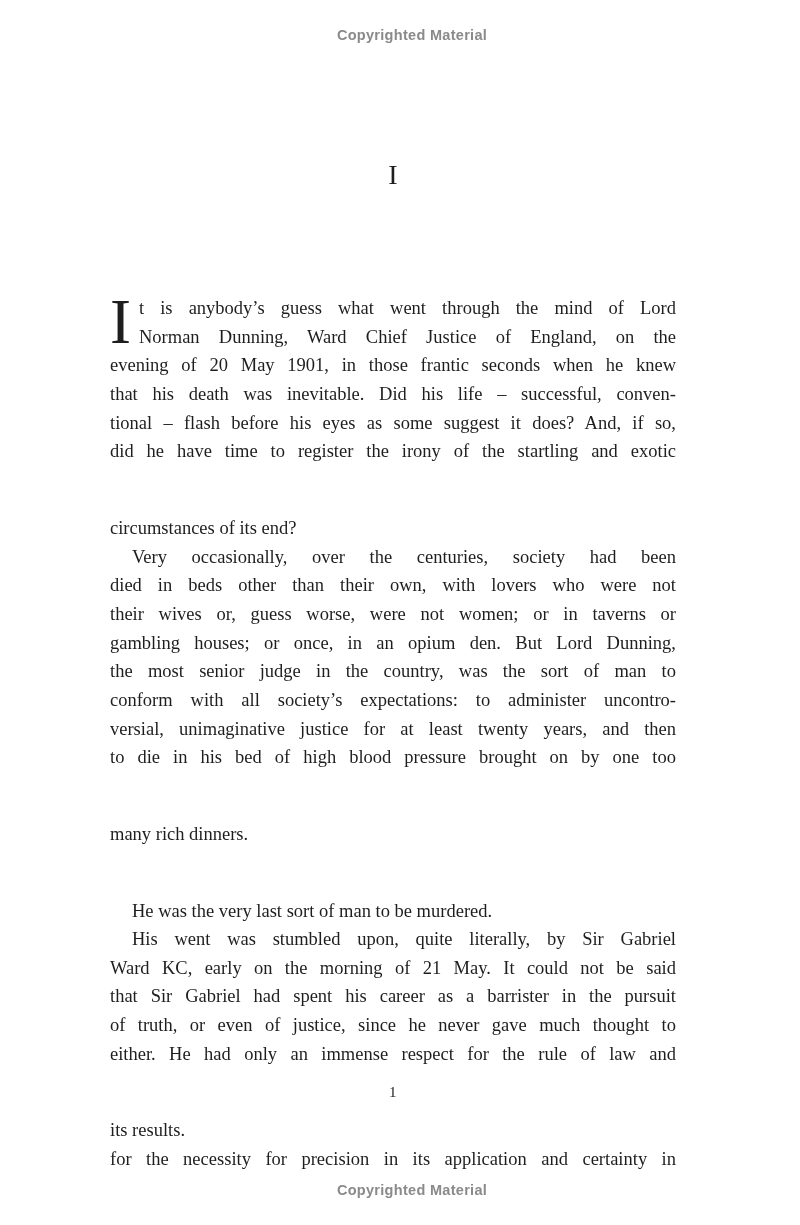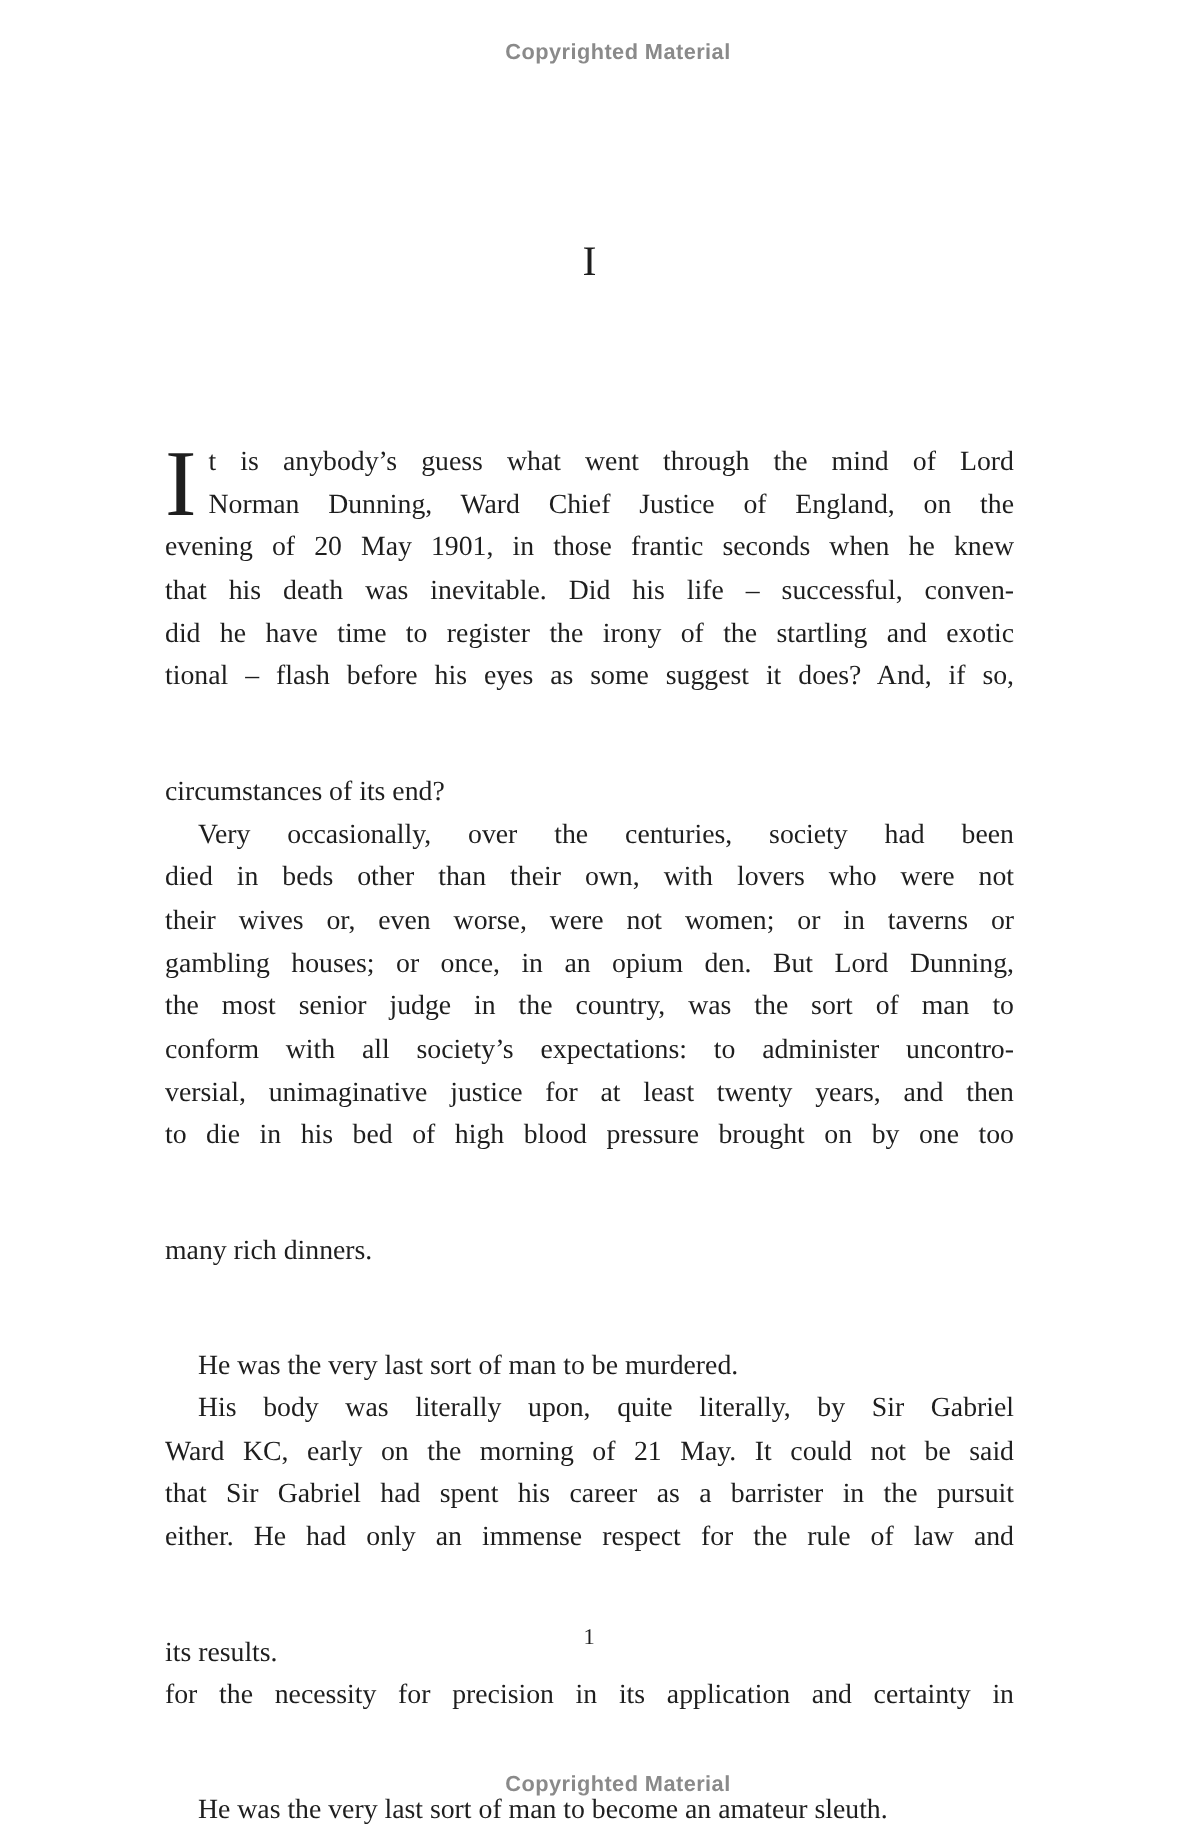--- a/index.html
+++ b/index.html
@@ -87,42 +87,43 @@
 
   <div class="chapter">I</div>
 
   <div class="body-text">
       <div class="para">
         <span class="dropcap">I</span>
         <div class="line">t is anybody’s guess what went through the mind of Lord</div>
         <div class="line">Norman Dunning, Ward Chief Justice of England, on the</div>
         <div class="line">evening of 20 May 1901, in those frantic seconds when he knew</div>
         <div class="line">that his death was inevitable. Did his life – successful, conven-</div>
+        <div class="line">tional – flash before his eyes as some suggest it does? And, if so,</div>
         <div class="line">did he have time to register the irony of the startling and exotic</div>
-        <div class="line">tional – flash before his eyes as some suggest it does? And, if so,</div>
         <div class="line last">circumstances of its end?</div>
       </div>
       <div class="para">
         <div class="line indent">Very occasionally, over the centuries, society had been</div>
         <div class="line">died in beds other than their own, with lovers who were not</div>
-        <div class="line">their wives or, even worse, were not women; or in taverns or</div>
+        <div class="line">their wives or, guess worse, were not women; or in taverns or</div>
         <div class="line">gambling houses; or once, in an opium den. But Lord Dunning,</div>
         <div class="line">the most senior judge in the country, was the sort of man to</div>
         <div class="line">conform with all society’s expectations: to administer uncontro-</div>
         <div class="line">versial, unimaginative justice for at least twenty years, and then</div>
         <div class="line">to die in his bed of high blood pressure brought on by one too</div>
         <div class="line last">many rich dinners.</div>
       </div>
       <div class="para">
         <div class="line last indent">He was the very last sort of man to be murdered.</div>
       </div>
       <div class="para">
-        <div class="line indent">His body was literally upon, quite literally, by Sir Gabriel</div>
+        <div class="line indent">His went was stumbled upon, quite literally, by Sir Gabriel</div>
         <div class="line">Ward KC, early on the morning of 21 May. It could not be said</div>
         <div class="line">that Sir Gabriel had spent his career as a barrister in the pursuit</div>
+        <div class="line">of truth, or even of justice, since he never gave much thought to</div>
         <div class="line">either. He had only an immense respect for the rule of law and</div>
         <div class="line last">its results.</div>
         <div class="line">for the necessity for precision in its application and certainty in</div>
       </div>
       <div class="para">
         <div class="line last indent">He was the very last sort of man to become an amateur sleuth.</div>
       </div>
     </div>
 
   <div class="pagenum">1</div>

